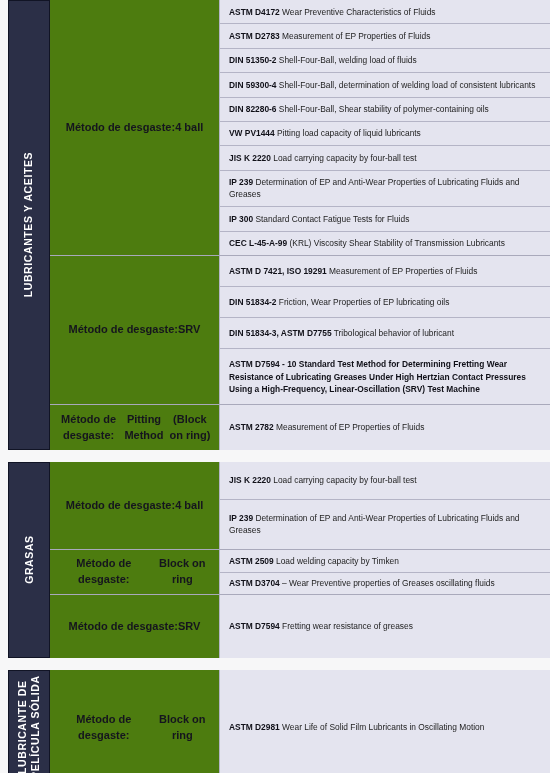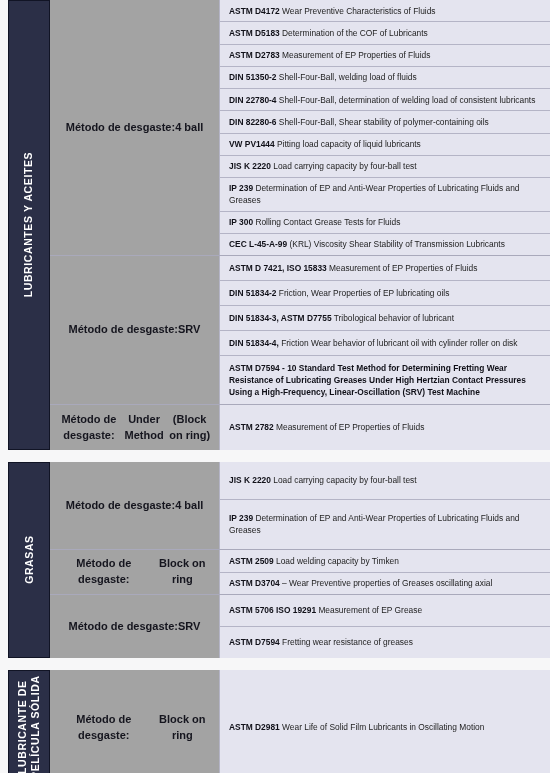--- a/index.html
+++ b/index.html
@@ -68,21 +68,21 @@
     align-items: stretch;
     background: #e4e4ef;
     border-bottom: 1px solid #a9a9bb;
     min-width: 0;
   }
   .group:last-child { border-bottom: none; }
 
   .method {
     flex: 0 0 170px;
     width: 170px;
-    background: #a3a3a3;
+    background: #4d7c0f;
     display: flex;
     align-items: center;
     justify-content: center;
     text-align: center;
     font-size: 11px;
     font-weight: bold;
     line-height: 1.45;
     color: #15151e;
     padding: 4px 6px;
     box-sizing: border-box;
@@ -127,78 +127,72 @@
           <div class="group" style="height: 255px;">
             <div class="method">
               <span>Método de desgaste:</span>
               <span>4 ball</span>
             </div>
             <div class="rows">
               <div class="row">
                 <div class="row-inner"><span class="std">ASTM D4172</span> <span class="desc">Wear Preventive Characteristics of Fluids</span></div>
               </div>
               <div class="row">
-                <div class="row-inner"><span class="std">ASTM D5183</span> <span class="desc">Determination of the COF of Lubricants</span></div>
-              </div>
-              <div class="row">
                 <div class="row-inner"><span class="std">ASTM D2783</span> <span class="desc">Measurement of EP Properties of Fluids</span></div>
               </div>
               <div class="row">
                 <div class="row-inner"><span class="std">DIN 51350-2</span> <span class="desc">Shell-Four-Ball, welding load of fluids</span></div>
               </div>
               <div class="row">
-                <div class="row-inner"><span class="std">DIN 22780-4</span> <span class="desc">Shell-Four-Ball, determination of welding load of consistent lubricants</span></div>
+                <div class="row-inner"><span class="std">DIN 59300-4</span> <span class="desc">Shell-Four-Ball, determination of welding load of consistent lubricants</span></div>
               </div>
               <div class="row">
                 <div class="row-inner"><span class="std">DIN 82280-6</span> <span class="desc">Shell-Four-Ball, Shear stability of polymer-containing oils</span></div>
               </div>
               <div class="row">
                 <div class="row-inner"><span class="std">VW PV1444</span> <span class="desc">Pitting load capacity of liquid lubricants</span></div>
               </div>
               <div class="row">
                 <div class="row-inner"><span class="std">JIS K 2220</span> <span class="desc">Load carrying capacity by four-ball test</span></div>
               </div>
               <div class="row">
                 <div class="row-inner"><span class="std">IP 239</span> <span class="desc">Determination of EP and Anti-Wear Properties of Lubricating Fluids and Greases</span></div>
               </div>
               <div class="row">
-                <div class="row-inner"><span class="std">IP 300</span> <span class="desc">Rolling Contact Grease Tests for Fluids</span></div>
+                <div class="row-inner"><span class="std">IP 300</span> <span class="desc">Standard Contact Fatigue Tests for Fluids</span></div>
               </div>
               <div class="row">
                 <div class="row-inner"><span class="std">CEC L-45-A-99</span> <span class="desc">(KRL) Viscosity Shear Stability of Transmission Lubricants</span></div>
               </div>
             </div>
           </div>
           <div class="group" style="height: 148px;">
             <div class="method">
               <span>Método de desgaste:</span>
               <span>SRV</span>
             </div>
             <div class="rows">
               <div class="row">
-                <div class="row-inner"><span class="std">ASTM D 7421, ISO 15833</span> <span class="desc">Measurement of EP Properties of Fluids</span></div>
+                <div class="row-inner"><span class="std">ASTM D 7421, ISO 19291</span> <span class="desc">Measurement of EP Properties of Fluids</span></div>
               </div>
               <div class="row">
                 <div class="row-inner"><span class="std">DIN 51834-2</span> <span class="desc">Friction, Wear Properties of EP lubricating oils</span></div>
               </div>
               <div class="row">
                 <div class="row-inner"><span class="std">DIN 51834-3, ASTM D7755</span> <span class="desc">Tribological behavior of lubricant</span></div>
               </div>
               <div class="row">
-                <div class="row-inner"><span class="std">DIN 51834-4,</span> <span class="desc">Friction Wear behavior of lubricant oil with cylinder roller on disk</span></div>
-              </div>
-              <div class="row">
                 <div class="row-inner"><span class="std">ASTM D7594 - 10 Standard Test Method for Determining Fretting Wear Resistance of Lubricating Greases Under High Hertzian Contact Pressures Using a High-Frequency, Linear-Oscillation (SRV) Test Machine</span></div>
               </div>
             </div>
           </div>
           <div class="group" style="height: 45px;">
             <div class="method">
               <span>Método de desgaste:</span>
-              <span>Under Method</span>
+              <span>Pitting Method</span>
               <span>(Block on ring)</span>
             </div>
             <div class="rows">
               <div class="row">
                 <div class="row-inner"><span class="std">ASTM 2782</span> <span class="desc">Measurement of EP Properties of Fluids</span></div>
               </div>
             </div>
           </div>
         </div>
       </div>
@@ -224,33 +218,30 @@
           <div class="group" style="height: 44px;">
             <div class="method">
               <span>Método de desgaste:</span>
               <span>Block on ring</span>
             </div>
             <div class="rows">
               <div class="row">
                 <div class="row-inner"><span class="std">ASTM 2509</span> <span class="desc">Load welding capacity by Timken</span></div>
               </div>
               <div class="row">
-                <div class="row-inner"><span class="std">ASTM D3704</span> <span class="desc">– Wear Preventive properties of Greases oscillating axial</span></div>
+                <div class="row-inner"><span class="std">ASTM D3704</span> <span class="desc">– Wear Preventive properties of Greases oscillating fluids</span></div>
               </div>
             </div>
           </div>
           <div class="group" style="height: 63px;">
             <div class="method">
               <span>Método de desgaste:</span>
               <span>SRV</span>
             </div>
             <div class="rows">
-              <div class="row">
-                <div class="row-inner"><span class="std">ASTM 5706 ISO 19291</span> <span class="desc">Measurement of EP Grease</span></div>
-              </div>
               <div class="row">
                 <div class="row-inner"><span class="std">ASTM D7594</span> <span class="desc">Fretting wear resistance of greases</span></div>
               </div>
             </div>
           </div>
         </div>
       </div>
       <div class="section">
         <div class="cat">
           <div class="cat-text">

